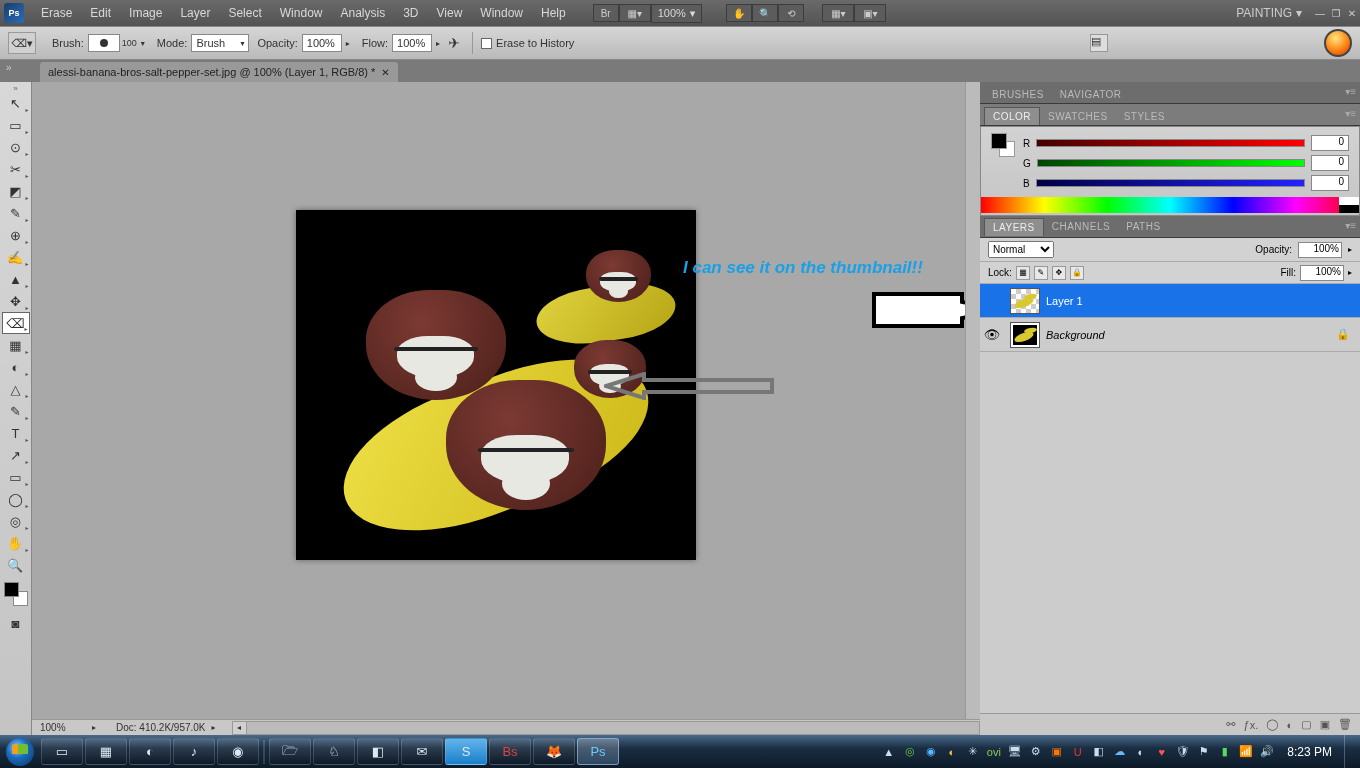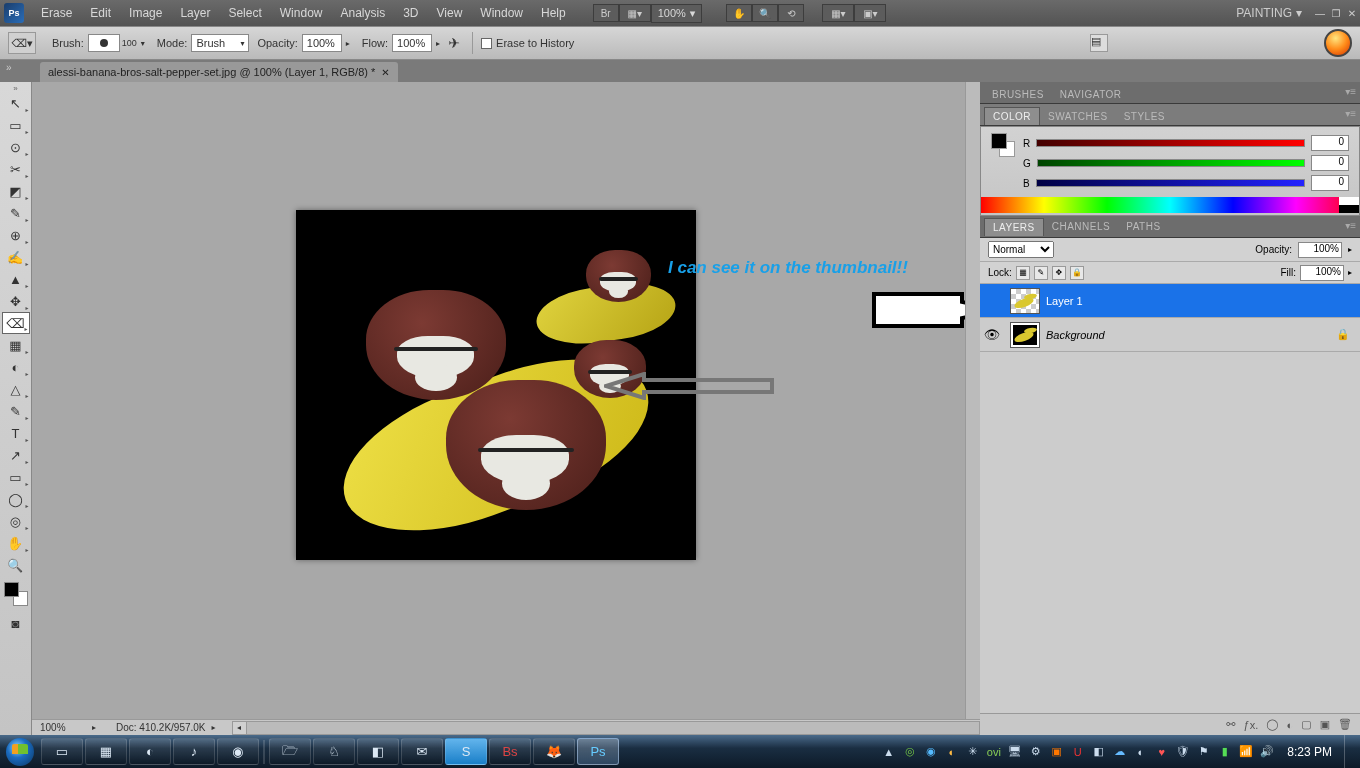--- a/index.html
+++ b/index.html
@@ -52,21 +52,21 @@
 .fig { position:absolute; background:radial-gradient(circle at 40% 30%,#7c3a33,#4a1e19); border-radius:45% 45% 50% 50%; }
 .fig1 { width:140px; height:110px; left:70px; top:80px; }
 .fig2 { width:160px; height:130px; left:150px; top:170px; }
 .fig3 { width:65px; height:52px; left:290px; top:40px; }
 .fig4 { width:72px; height:58px; left:278px; top:130px; }
 .face { position:absolute; width:55%; height:38%; left:22%; top:42%; background:#e8e8e2; border-radius:40% 40% 50% 50%; }
 .nose { position:absolute; width:30%; height:25%; left:35%; bottom:8%; background:#e8e8e2; border-radius:50%; }
 .eyes { position:absolute; width:60%; height:4px; background:#222; border-radius:2px; left:20%; top:52%; }
 
 
-.anno-blue { position:absolute; left:636px; top:176px; color:#18a0e8; font-size:17px; font-weight:600; font-style:italic; }
+.anno-blue { position:absolute; left:651px; top:176px; color:#18a0e8; font-size:17px; font-weight:600; font-style:italic; }
 .anno-black { position:absolute; left:740px; top:278px; color:#111; font-size:17px; font-weight:600; width:200px; line-height:1.3; }
 .arrow-black { position:absolute; left:840px; top:210px; }
 .arrow-gray { position:absolute; left:572px; top:290px; }
 
 
 .status { height:16px; background:#c8c8c8; border-top:1px solid #999; font-size:10px; color:#333; display:flex; align-items:center; }
 .status-zoom { width:56px; padding-left:8px; }
 .status-doc { padding-left:16px; font-size:10px; }
 .status-scroll { flex:1; height:14px; background:#bbb; margin-left:10px; border:1px solid #999; display:flex; }
 .scroll-btn { width:14px; background:#d0d0d0; border-right:1px solid #999; font-size:8px; display:flex; align-items:center; justify-content:center; }

